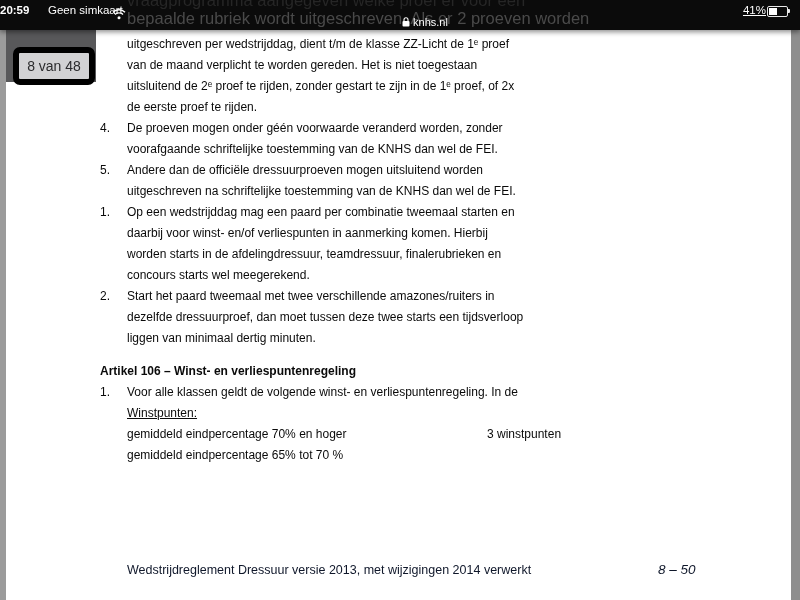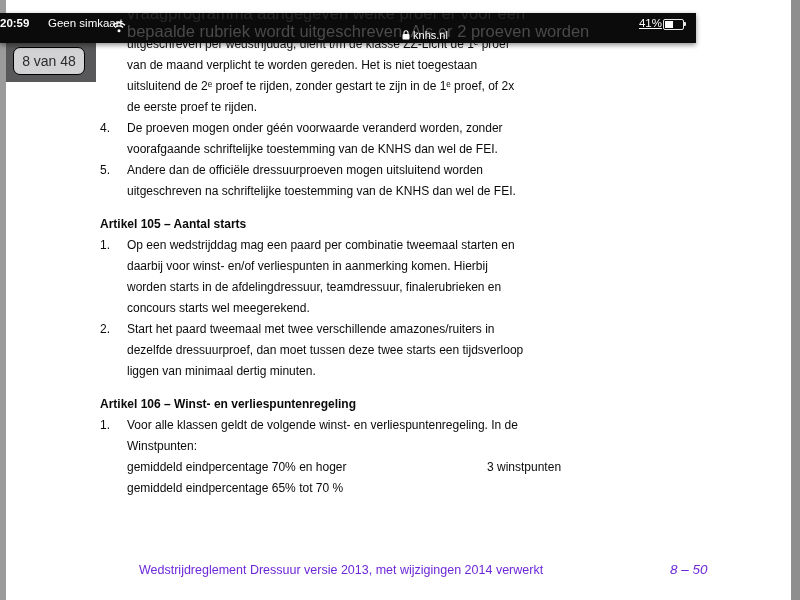--- a/index.html
+++ b/index.html
@@ -8,32 +8,32 @@
   
   .left-strip{position:absolute;left:0;top:0;width:6px;height:600px;background:#9b9b9b;z-index:1;}
   .right-strip{position:absolute;right:0;top:0;width:9px;height:600px;background:#8e8e8e;z-index:1;}
   
   .page{position:absolute;left:6px;top:0;width:785px;height:600px;background:#ffffff;z-index:2;}
   .lines{position:absolute;left:94px;top:34px;width:640px;color:#0a0a0a;}
   .line{position:relative;padding-left:27px;line-height:21px;font-size:12px;white-space:nowrap;}
   .line .num{position:absolute;left:0;top:0;}
   .line.heading{padding-left:0;font-weight:bold;}
   .line.heading{margin-top:12px;}
-  .line.underline .txt{}
+  .line.underline .txt{text-decoration:underline;}
   .line .col2{position:absolute;left:387px;top:0;}
-  .footer{position:absolute;left:0;top:560px;width:736px;height:24px;color:#6d28d9;margin-left:12px;}
+  .footer{position:absolute;left:0;top:560px;width:736px;height:24px;color:#0f172a;}
   .footer .f-left{position:absolute;left:121px;top:3px;font-size:12.5px;}
   .footer .f-right{position:absolute;left:652px;top:2px;font-size:13.5px;font-style:italic;}
   
   .panel{position:absolute;left:6px;top:30px;width:90px;height:52px;background:#58585a;z-index:3;}
   .pill{position:absolute;left:7px;top:17px;width:70px;height:26px;background:#d2d2d4;
-        border:1px solid #000000;border-radius:7px;color:#2b2b2d;font-size:14px;
+        border:6px solid #000000;border-radius:7px;color:#2b2b2d;font-size:14px;
         line-height:26px;text-align:center;}
   
-  .statusbar{position:absolute;left:0;top:13px;width:696px;height:30px;background:#0b0b0b;
+  .statusbar{position:absolute;left:0;top:0;width:800px;height:30px;background:#0b0b0b;
              z-index:5;overflow:hidden;box-shadow:0 2px 5px rgba(0,0,0,0.45);}
   .ghost{position:absolute;white-space:nowrap;font-size:16.5px;}
   .ghost1{left:127px;top:-9px;color:#262626;}
   .ghost2{left:127px;top:9px;color:#4a4a4a;}
   .carrier{position:absolute;left:8px;top:4px;color:#fff;font-size:11.5px;margin-left:40px;}
   .wifi{position:absolute;left:112px;top:6px;}
   .clock{position:absolute;left:0;top:4px;width:800px;color:#fff;
          font-size:11.5px;font-weight:bold;}
   .batt-pct{position:absolute;right:34px;top:4px;color:#fff;font-size:11.5px;text-decoration:underline;}
   .batt{position:absolute;right:12px;top:6px;width:19px;height:9px;border:1px solid #e8e8e8;
@@ -56,21 +56,20 @@
   <div class="page">
     <div class="lines">
         <div class="line cont"><span class="txt">uitgeschreven per wedstrijddag, dient t/m de klasse ZZ-Licht de 1ᵉ proef</span></div>
         <div class="line cont"><span class="txt">van de maand verplicht te worden gereden. Het is niet toegestaan</span></div>
         <div class="line cont"><span class="txt">uitsluitend de 2ᵉ proef te rijden, zonder gestart te zijn in de 1ᵉ proef, of 2x</span></div>
         <div class="line cont"><span class="txt">de eerste proef te rijden.</span></div>
         <div class="line num"><span class="num">4.</span><span class="txt">De proeven mogen onder géén voorwaarde veranderd worden, zonder</span></div>
         <div class="line cont"><span class="txt">voorafgaande schriftelijke toestemming van de KNHS dan wel de FEI.</span></div>
         <div class="line num"><span class="num">5.</span><span class="txt">Andere dan de officiële dressuurproeven mogen uitsluitend worden</span></div>
         <div class="line cont"><span class="txt">uitgeschreven na schriftelijke toestemming van de KNHS dan wel de FEI.</span></div>
-        <div class="line heading"><span class="txt">Artikel 105 – Aantal starts</span></div>
         <div class="line num"><span class="num">1.</span><span class="txt">Op een wedstrijddag mag een paard per combinatie tweemaal starten en</span></div>
         <div class="line cont"><span class="txt">daarbij voor winst- en/of verliespunten in aanmerking komen. Hierbij</span></div>
         <div class="line cont"><span class="txt">worden starts in de afdelingdressuur, teamdressuur, finalerubrieken en</span></div>
         <div class="line cont"><span class="txt">concours starts wel meegerekend.</span></div>
         <div class="line num"><span class="num">2.</span><span class="txt">Start het paard tweemaal met twee verschillende amazones/ruiters in</span></div>
         <div class="line cont"><span class="txt">dezelfde dressuurproef, dan moet tussen deze twee starts een tijdsverloop</span></div>
         <div class="line cont"><span class="txt">liggen van minimaal dertig minuten.</span></div>
         <div class="line heading"><span class="txt">Artikel 106 – Winst- en verliespuntenregeling</span></div>
         <div class="line num"><span class="num">1.</span><span class="txt">Voor alle klassen geldt de volgende winst- en verliespuntenregeling. In de</span></div>
         <div class="line underline"><span class="txt">Winstpunten:</span></div>

